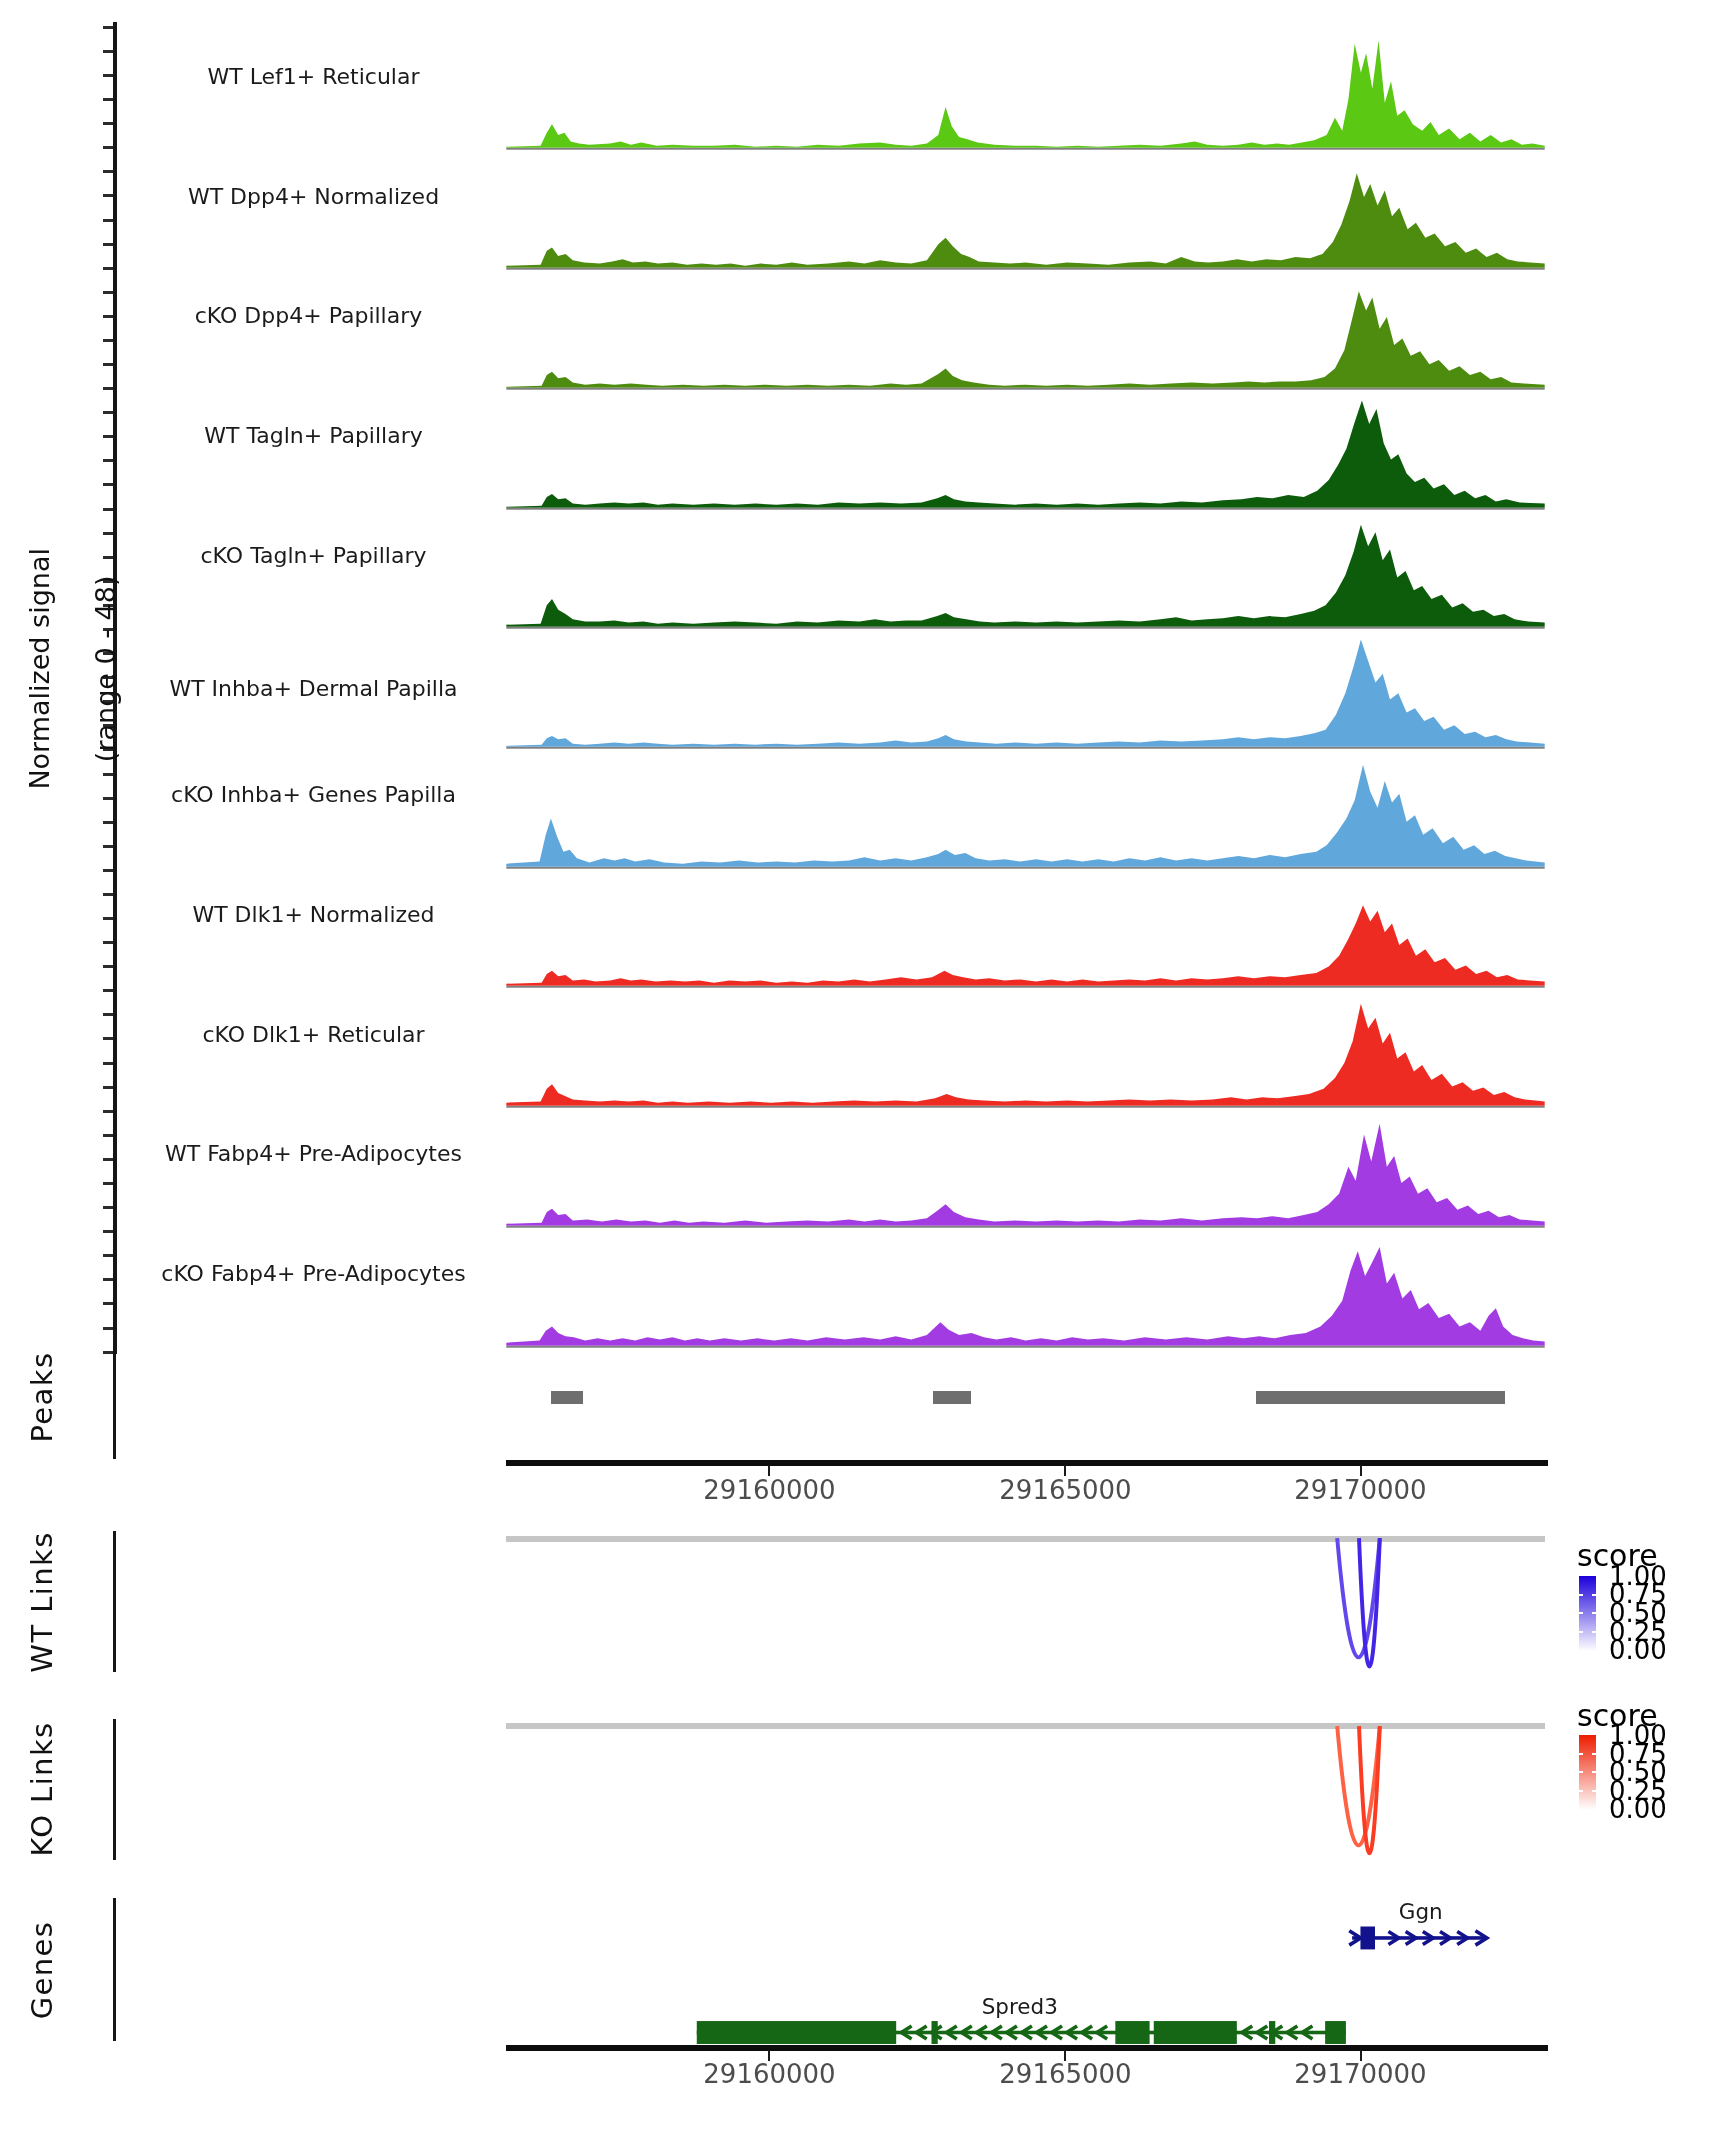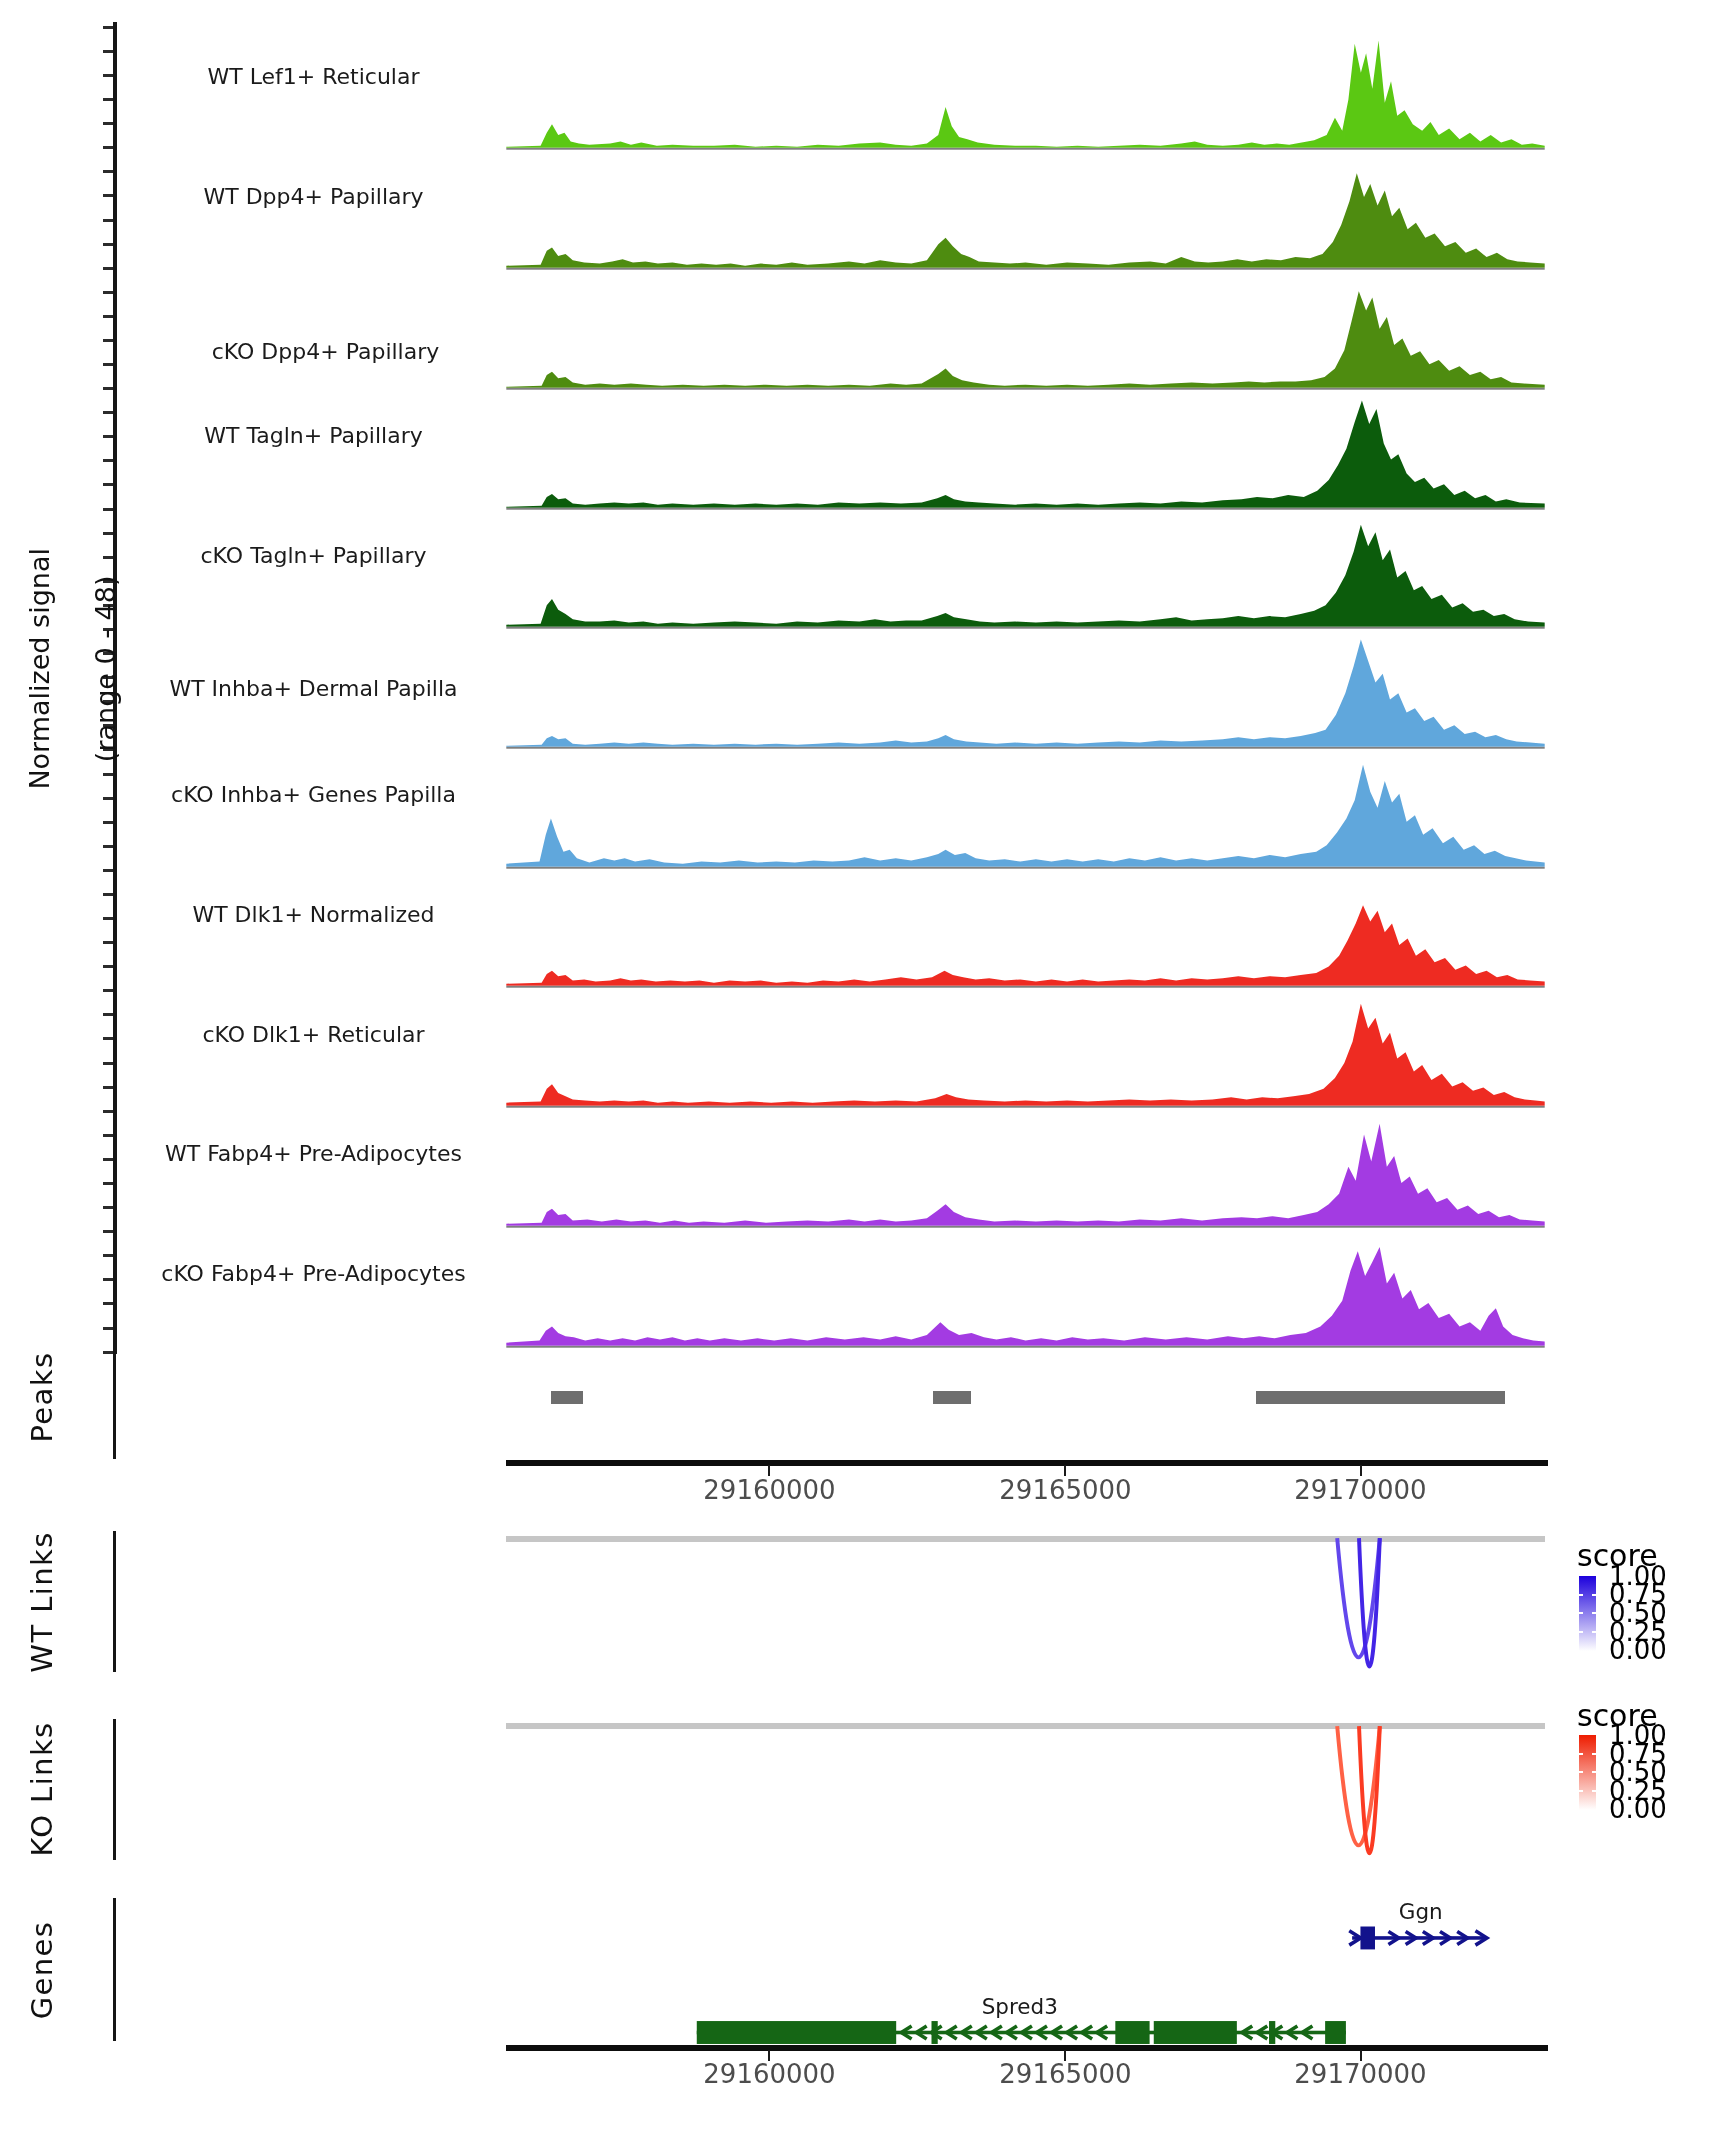--- a/index.html
+++ b/index.html
@@ -94,28 +94,28 @@
 
   <div id="tracks">
       <div class="track">
     <div class="track-label" style="left: 41px; top: 64px;">WT Lef1+ Reticular</div>
     <svg class="track-svg" width="1039" height="111" viewBox="0 0 1450 155" style="left: 506px; top: 39px;">
           <polygon points="0,152 0.0,150.5 47.9,149.0 56.5,131.0 63.8,119.0 72.5,134.0 81.2,131.0 89.9,143.0 101.5,146.0 116.0,147.5 145.0,146.0 159.5,143.0 174.0,147.5 188.5,144.5 210.2,149.0 232.0,147.5 261.0,149.0 290.0,149.0 319.0,147.5 348.0,150.5 377.0,149.0 406.0,150.5 435.0,147.5 464.0,149.0 493.0,146.0 522.0,144.5 543.8,147.5 565.5,149.0 587.3,146.0 603.2,134.0 613.4,95.0 622.0,122.0 632.2,137.0 643.8,140.0 658.3,144.5 681.5,147.5 710.5,149.0 739.5,149.0 768.5,150.5 797.5,149.0 826.5,150.5 855.5,149.0 884.5,147.5 913.5,149.0 942.5,146.0 961.3,143.0 978.8,147.5 1000.5,149.0 1022.2,147.5 1041.1,144.5 1058.5,147.5 1075.9,146.0 1093.3,147.5 1110.7,144.5 1128.1,141.5 1145.5,134.0 1157.1,110.0 1167.3,128.0 1175.9,84.5 1184.7,6.5 1193.3,47.0 1200.6,20.0 1209.3,69.5 1218.0,2.0 1226.7,89.0 1235.4,59.0 1244.1,107.0 1254.3,99.5 1265.8,119.0 1278.9,128.0 1290.5,116.0 1302.1,134.0 1316.6,125.0 1331.1,140.0 1345.6,131.0 1360.1,143.0 1374.6,134.0 1389.1,144.5 1403.6,140.0 1418.1,147.5 1432.6,146.0 1450.0,149.0 1450,152" fill="#5bc813"></polygon>
           <rect x="0" y="152" width="1450" height="2.6" fill="#7f7f7f"></rect>
         </svg>
   </div>
       <div class="track">
-    <div class="track-label" style="left: 41px; top: 184px;">WT Dpp4+ Papillary</div>
+    <div class="track-label" style="left: 41px; top: 184px;">WT Dpp4+ Normalized</div>
     <svg class="track-svg" width="1039" height="111" viewBox="0 0 1450 155" style="left: 506px; top: 159px;">
           <polygon points="0,152 0.0,149.0 47.9,147.5 56.5,128.0 63.8,123.5 72.5,135.5 82.7,132.5 92.8,141.5 108.8,144.5 130.5,146.0 147.9,143.0 162.4,140.0 176.9,144.5 194.3,143.0 211.7,146.0 232.0,144.5 252.3,147.5 272.6,146.0 292.9,147.5 313.2,146.0 333.5,149.0 355.3,146.0 377.0,147.5 398.8,144.5 420.5,147.5 449.5,146.0 478.5,143.0 500.2,146.0 522.0,141.5 543.8,144.5 565.5,146.0 587.3,141.5 603.2,119.0 613.4,110.0 623.5,122.0 635.1,132.5 646.7,137.0 659.8,143.0 681.5,144.5 703.3,146.0 725.0,144.5 754.0,147.5 783.0,144.5 812.0,146.0 841.0,147.5 870.0,144.5 899.0,143.0 920.8,146.0 942.5,137.0 961.3,143.0 980.2,144.5 1000.5,143.0 1020.8,140.0 1041.1,143.0 1061.4,140.0 1081.7,141.5 1102.0,137.0 1122.3,138.5 1139.7,132.5 1154.2,116.0 1165.8,92.0 1177.4,59.0 1187.6,20.0 1197.7,53.0 1206.4,35.0 1216.6,65.0 1226.7,44.0 1236.8,80.0 1247.0,68.0 1258.6,98.0 1270.2,89.0 1283.3,110.0 1296.3,104.0 1310.8,122.0 1325.3,116.0 1339.8,131.0 1354.3,125.0 1368.8,137.0 1383.3,131.0 1397.8,140.0 1412.3,143.0 1429.7,144.5 1450.0,146.0 1450,152" fill="#4e8c10"></polygon>
           <rect x="0" y="152" width="1450" height="2.6" fill="#7f7f7f"></rect>
         </svg>
   </div>
       <div class="track">
-    <div class="track-label" style="left: 53px; top: 303px; margin-top: 36px;">cKO Dpp4+ Papillary</div>
+    <div class="track-label" style="left: 36px; top: 303px;">cKO Dpp4+ Papillary</div>
     <svg class="track-svg" width="1039" height="111" viewBox="0 0 1450 155" style="left: 506px; top: 279px;">
           <polygon points="0,152 0.0,150.5 49.3,149.0 56.5,134.0 63.8,129.5 72.5,138.5 82.7,137.0 92.8,144.5 110.2,147.5 130.5,146.0 150.8,147.5 174.0,146.0 195.8,147.5 217.5,149.0 246.5,147.5 275.5,149.0 304.5,147.5 333.5,149.0 362.5,147.5 391.5,149.0 420.5,147.5 449.5,149.0 478.5,147.5 507.5,149.0 536.5,146.0 558.3,147.5 580.0,146.0 603.2,132.5 613.4,125.0 623.5,135.5 636.5,141.5 652.5,144.5 674.3,147.5 696.0,149.0 725.0,147.5 754.0,149.0 783.0,147.5 812.0,149.0 841.0,147.5 870.0,146.0 899.0,147.5 928.0,146.0 957.0,144.5 986.0,146.0 1015.0,144.5 1036.8,143.0 1058.5,144.5 1080.3,143.0 1102.0,143.0 1123.8,141.5 1142.6,137.0 1157.1,125.0 1170.2,99.5 1180.3,59.0 1190.4,17.0 1200.6,44.0 1209.3,26.0 1219.5,69.5 1229.6,53.0 1239.8,92.0 1251.3,83.0 1263.0,107.0 1276.0,101.0 1289.0,119.0 1302.1,113.0 1316.6,128.0 1331.1,122.0 1345.6,134.0 1360.1,129.5 1374.6,140.0 1389.1,137.0 1403.6,144.5 1421.0,146.0 1450.0,147.5 1450,152" fill="#4e8c10"></polygon>
           <rect x="0" y="152" width="1450" height="2.6" fill="#7f7f7f"></rect>
         </svg>
   </div>
       <div class="track">
     <div class="track-label" style="left: 41px; top: 423px;">WT Tagln+ Papillary</div>
     <svg class="track-svg" width="1039" height="111" viewBox="0 0 1450 155" style="left: 506px; top: 399px;">
           <polygon points="0,152 0.0,150.5 49.3,149.0 56.5,137.0 63.8,132.5 72.5,140.0 82.7,138.5 92.8,146.0 110.2,147.5 130.5,146.0 150.8,144.5 171.1,146.0 191.4,144.5 211.7,147.5 232.0,146.0 261.0,147.5 290.0,146.0 319.0,147.5 348.0,146.0 377.0,147.5 406.0,146.0 435.0,147.5 464.0,144.5 493.0,146.0 522.0,144.5 551.0,146.0 580.0,144.5 601.8,138.5 613.4,134.0 625.0,140.0 640.9,143.0 659.8,144.5 681.5,146.0 710.5,147.5 739.5,146.0 768.5,147.5 797.5,146.0 826.5,147.5 855.5,146.0 884.5,144.5 913.5,146.0 942.5,143.0 971.5,144.5 1000.5,141.5 1026.6,140.0 1048.3,137.0 1070.1,138.5 1091.8,134.0 1113.6,137.0 1132.4,128.0 1148.4,113.0 1161.4,92.0 1173.1,69.5 1184.7,32.0 1194.8,2.0 1205.0,35.0 1215.1,14.0 1225.3,62.0 1235.4,84.5 1245.6,77.0 1257.2,104.0 1268.8,116.0 1281.8,110.0 1294.9,125.0 1309.4,119.0 1323.8,134.0 1338.3,128.0 1352.8,138.5 1367.3,134.0 1381.8,143.0 1396.3,140.0 1415.2,144.5 1450.0,146.0 1450,152" fill="#0c5c0c"></polygon>
           <rect x="0" y="152" width="1450" height="2.6" fill="#7f7f7f"></rect>

